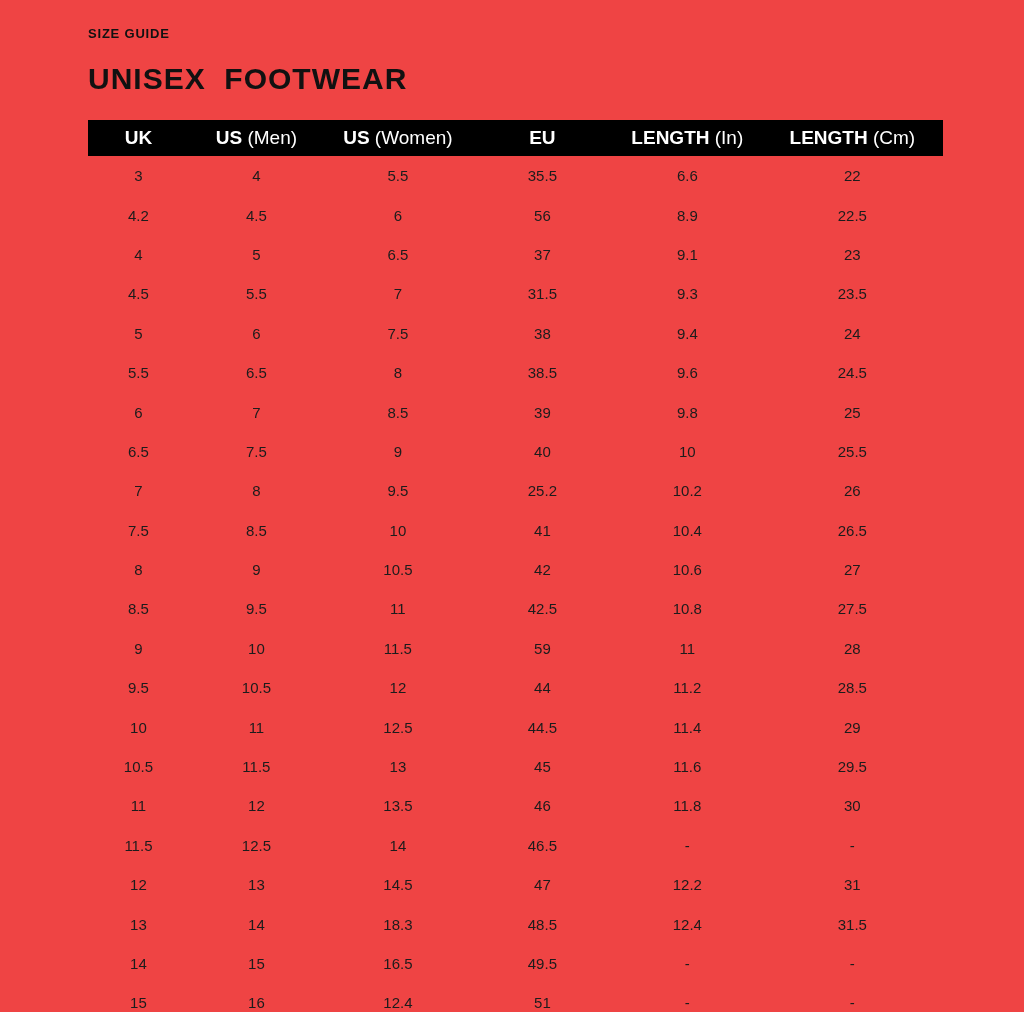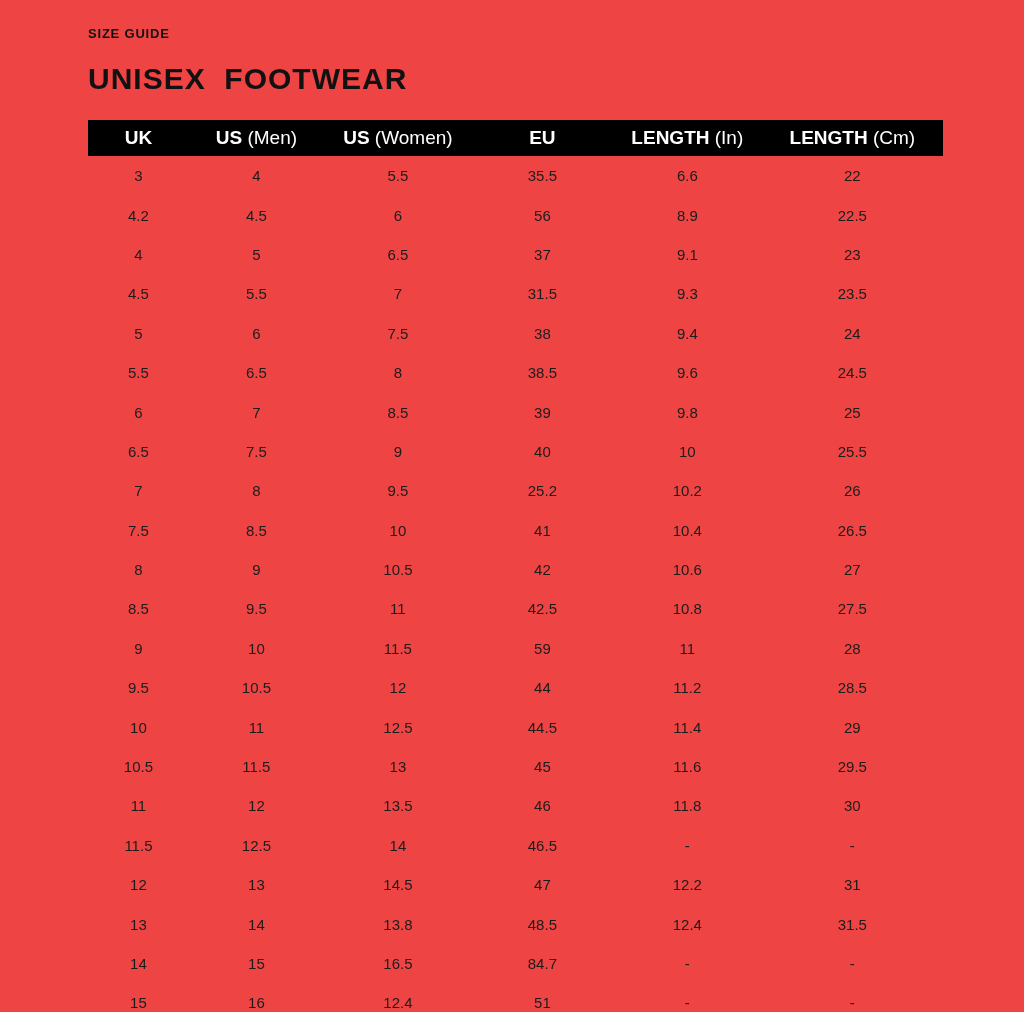--- a/index.html
+++ b/index.html
@@ -240,30 +240,30 @@
           <td>12</td>
           <td>13</td>
           <td>14.5</td>
           <td>47</td>
           <td>12.2</td>
           <td>31</td>
         </tr>
         <tr>
           <td>13</td>
           <td>14</td>
-          <td>13.8</td>
+          <td>18.3</td>
           <td>48.5</td>
           <td>12.4</td>
           <td>31.5</td>
         </tr>
         <tr>
           <td>14</td>
           <td>15</td>
           <td>16.5</td>
-          <td>84.7</td>
+          <td>49.5</td>
           <td>-</td>
           <td>-</td>
         </tr>
         <tr>
           <td>15</td>
           <td>16</td>
           <td>12.4</td>
           <td>51</td>
           <td>-</td>
           <td>-</td>

